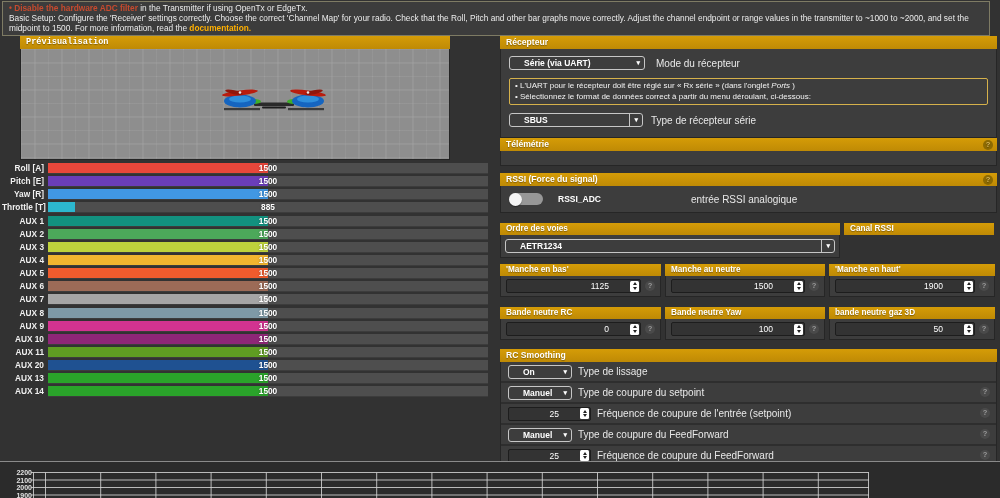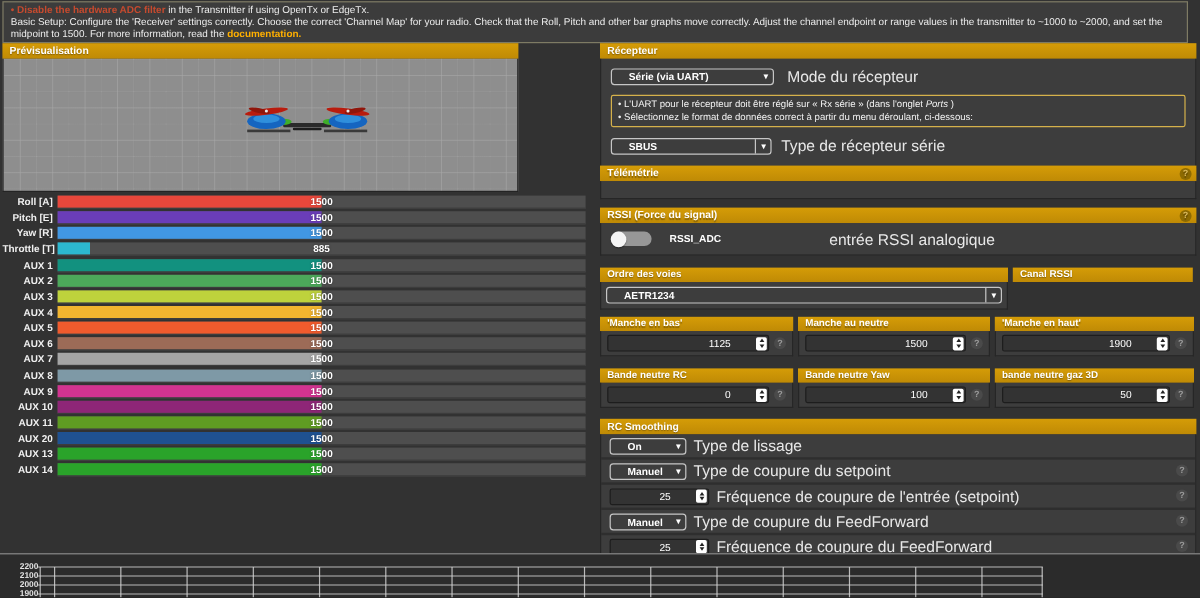--- a/index.html
+++ b/index.html
@@ -34,24 +34,24 @@
   .num-box{height:14px;background:#333;border:1px solid #1d1d1d;border-radius:2px;color:#fff;
            font-size:8.5px;display:flex;align-items:center;justify-content:flex-end;
            box-sizing:border-box;padding:0 1px 0 4px;gap:18px;}
   .num-val{margin-right:3px;}
   .spin{width:9px;height:11px;background:#fff;border-radius:1.5px;display:flex;flex-direction:column;
         align-items:center;justify-content:center;gap:1.5px;cursor:pointer;}
   .spin i{display:block;width:0;height:0;border-left:2.5px solid transparent;border-right:2.5px solid transparent;}
   .spin .up{border-bottom:3px solid #222;}
   .spin .dn{border-top:3px solid #222;}
 
-  .ctl-label{font-size:13px;color:#e8e8e8;white-space:nowrap;}
-
-  
-  .preview{position:absolute;left:2px;top:36px;width:430px;}
+  .ctl-label{font-size:10px;color:#e8e8e8;white-space:nowrap;}
+
+  
+  .preview{position:absolute;left:20px;top:36px;width:430px;font-family:Liberation Mono, monospace;}
   .preview-body{height:110px;background:#8e8e8e;border:1px solid #242424;border-top:none;position:relative;
     background-image:
       linear-gradient(90deg, rgba(170,170,170,.55) 1px, transparent 1px),
       linear-gradient(rgba(170,170,170,.55) 1px, transparent 1px),
       linear-gradient(90deg, rgba(110,110,110,.55) 1px, transparent 1px),
       linear-gradient(rgba(110,110,110,.55) 1px, transparent 1px);
     background-size:13.5px 13.5px,13.5px 13.5px,27px 27px,27px 27px;cursor:grab;}
 
   
   .channels{position:absolute;left:2px;top:163px;width:486px;}

